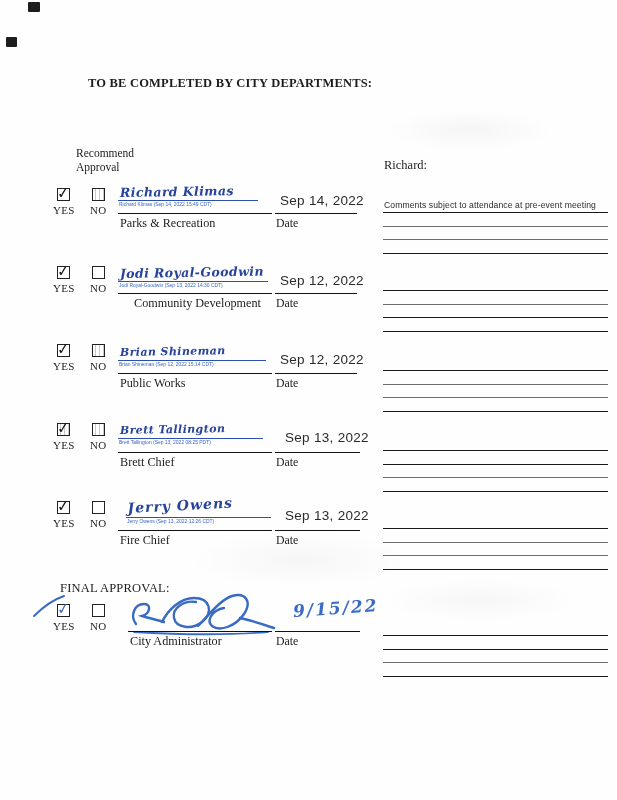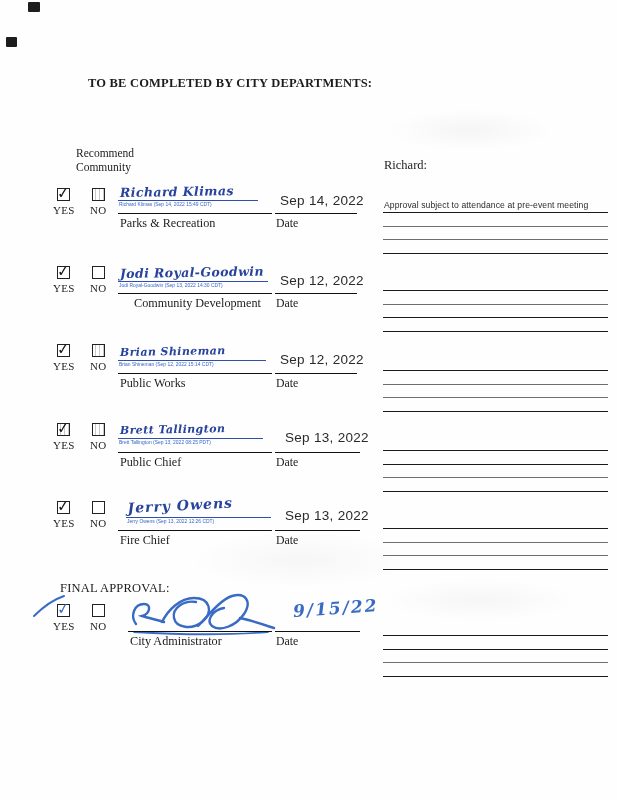--- a/index.html
+++ b/index.html
@@ -62,39 +62,39 @@
 <body>
 
 <div class="page">
 
   <div class="scan-mark" style="left:28px;top:2px;width:12px;height:10px;"></div>
   <div class="scan-mark" style="left:6px;top:37px;width:11px;height:10px;"></div>
 
   <div class="abs title" style="left:60px;top:76px;margin-left:28px;">TO BE COMPLETED BY CITY DEPARTMENTS:</div>
   <div class="abs small-label" style="left:76px;top:146px;">
     <div>Recommend</div>
-    <div>Community</div>
+    <div>Approval</div>
   </div>
   <div class="abs comments-label" style="left:384px;top:158px;">Richard:</div>
 
   <div>
     <div class="cbox checked" style="left:57px;top:188px;"></div>
     <div class="cbox striped" style="left:92px;top:188px;"></div>
     <div class="abs yn-label" style="left:53px;top:204px;">YES</div>
     <div class="abs yn-label" style="left:90px;top:204px;">NO</div>
     <div class="abs sig-name" style="left:120px;top:185px;">Richard Klimas</div>
     <div class="sig-underline" style="left:118px;top:200px;width:140px;"></div>
     <div class="sig-stamp" style="left:119px;top:202px;">Richard Klimas (Sep 14, 2022 15:49 CDT)</div>
     <div class="black-line" style="left:118px;top:213px;width:154px;"></div>
     <div class="abs dept-label" style="left:120px;top:216px;">Parks &amp; Recreation</div>
     <div class="abs date-stamp" style="left:280px;top:193px;">Sep 14, 2022</div>
     <div class="black-line" style="left:275px;top:213px;width:82px;"></div>
     <div class="abs date-word" style="left:276px;top:216px;">Date</div>
   </div>
-  <div class="abs comment-text" style="left:384px;top:200px;">Approval subject to attendance at pre-event meeting</div>
+  <div class="abs comment-text" style="left:384px;top:200px;">Comments subject to attendance at pre-event meeting</div>
   <div class="abs" style="left:383px;top:200px;">
     <div class="cline"></div>
     <div class="cline faded"></div>
     <div class="cline faded"></div>
     <div class="cline"></div>
   </div>
 
   <div>
     <div class="cbox checked" style="left:57px;top:266px;"></div>
     <div class="cbox" style="left:92px;top:266px;"></div>
@@ -139,21 +139,21 @@
 
   <div>
     <div class="cbox striped checked" style="left:57px;top:423px;"></div>
     <div class="cbox striped" style="left:92px;top:423px;"></div>
     <div class="abs yn-label" style="left:53px;top:439px;">YES</div>
     <div class="abs yn-label" style="left:90px;top:439px;">NO</div>
     <div class="abs sig-name" style="left:120px;top:424px;font-size:11px;">Brett Tallington</div>
     <div class="sig-underline" style="left:118px;top:438px;width:145px;"></div>
     <div class="sig-stamp" style="left:119px;top:440px;">Brett Tallington (Sep 13, 2022 08:25 PDT)</div>
     <div class="black-line" style="left:118px;top:452px;width:154px;"></div>
-    <div class="abs dept-label" style="left:120px;top:455px;">Public Chief</div>
+    <div class="abs dept-label" style="left:120px;top:455px;">Brett Chief</div>
     <div class="abs date-stamp" style="left:285px;top:430px;">Sep 13, 2022</div>
     <div class="black-line" style="left:275px;top:452px;width:85px;"></div>
     <div class="abs date-word" style="left:276px;top:455px;">Date</div>
   </div>
   <div class="abs" style="left:383px;top:438px;">
     <div class="cline"></div>
     <div class="cline"></div>
     <div class="cline faded"></div>
     <div class="cline"></div>
   </div>

